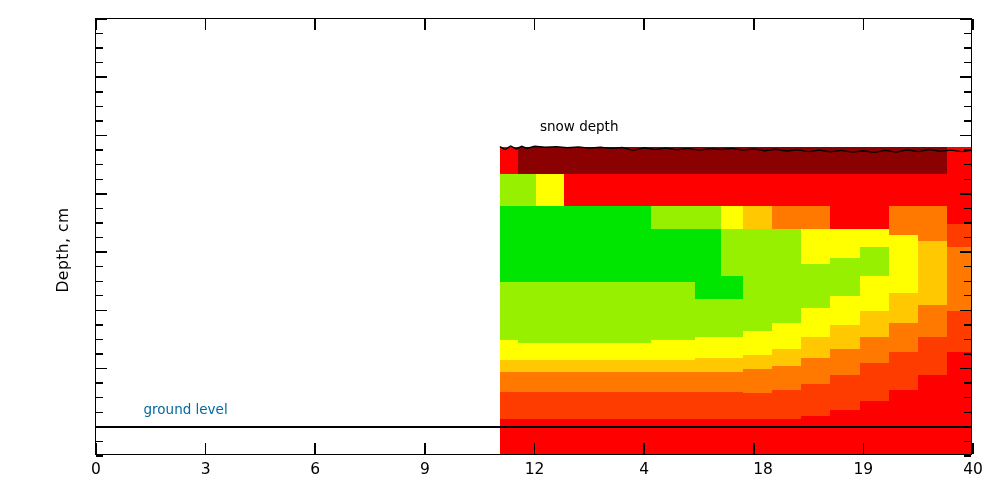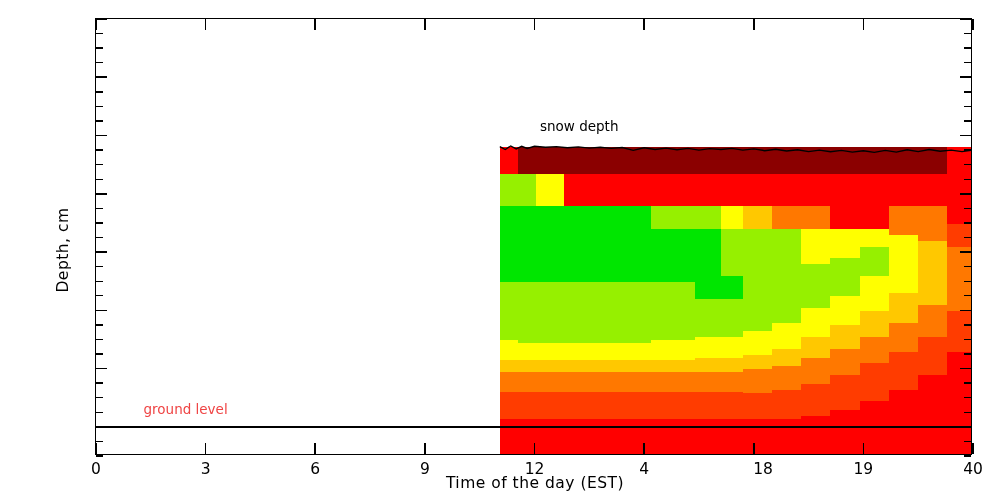--- a/index.html
+++ b/index.html
@@ -47,21 +47,21 @@
   #colorbar-ticks .cl{position:absolute;top:2px;transform:translateX(-50%);
                       font-size:14px;color:#000;}
 
   
   #field{position:absolute;}
   #field .col{position:absolute;top:0;height:100%;}
   #field .cell{position:absolute;left:0;width:100%;}
 
   
   #ground-line{position:absolute;background:#000;}
-  #ground-label{position:absolute;font-size:13.5px;color:#ef4444;white-space:nowrap;}
+  #ground-label{position:absolute;font-size:13.5px;color:#0369a1;white-space:nowrap;}
   #snow-label{position:absolute;font-size:13.5px;color:#000;white-space:nowrap;}
   #snow-line{position:absolute;left:0;top:0;}
 </style>
 </head>
 <body>
 
 <div id="root">
 
   <div id="chart-title">
     <div>Temperature Profile</div>
@@ -106,21 +106,20 @@
         <div class="cl" style="left: 34.2857%;">-20</div>
         <div class="ct" style="left: 62.8571%;"></div>
         <div class="cl" style="left: 62.8571%;">-10</div>
         <div class="ct" style="left: 91.4286%;"></div>
         <div class="cl" style="left: 91.4286%;">0</div>
       </div>
   </div>
 
   <div id="ylabel-text" class="axis-label">Depth, cm</div>
 
-  <div id="xlabel-text" class="axis-label">Time of the day (EST)</div>
 
   <div id="plot-frame">
     <div id="plot-clip">
       <div id="field" style="left: 0px; top: 0px; width: 877px; height: 437px;">
           <div class="col" style="left: 403.785px; width: 18.8708px;">
             <div class="cell" style="top: 399.127px; height: 38.4733px; background: rgb(255, 0, 0);"></div>
             <div class="cell" style="top: 372.907px; height: 26.82px; background: rgb(255, 60, 0);"></div>
             <div class="cell" style="top: 352.513px; height: 20.9933px; background: rgb(255, 120, 0);"></div>
             <div class="cell" style="top: 340.86px; height: 12.2533px; background: rgb(255, 200, 0);"></div>
             <div class="cell" style="top: 320.467px; height: 20.9933px; background: rgb(255, 255, 0);"></div>

